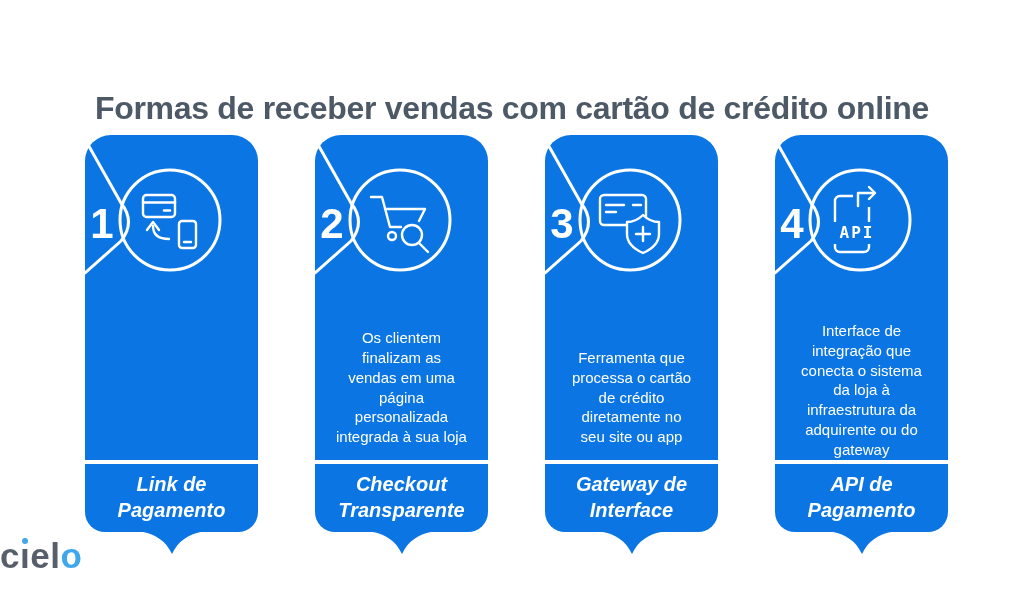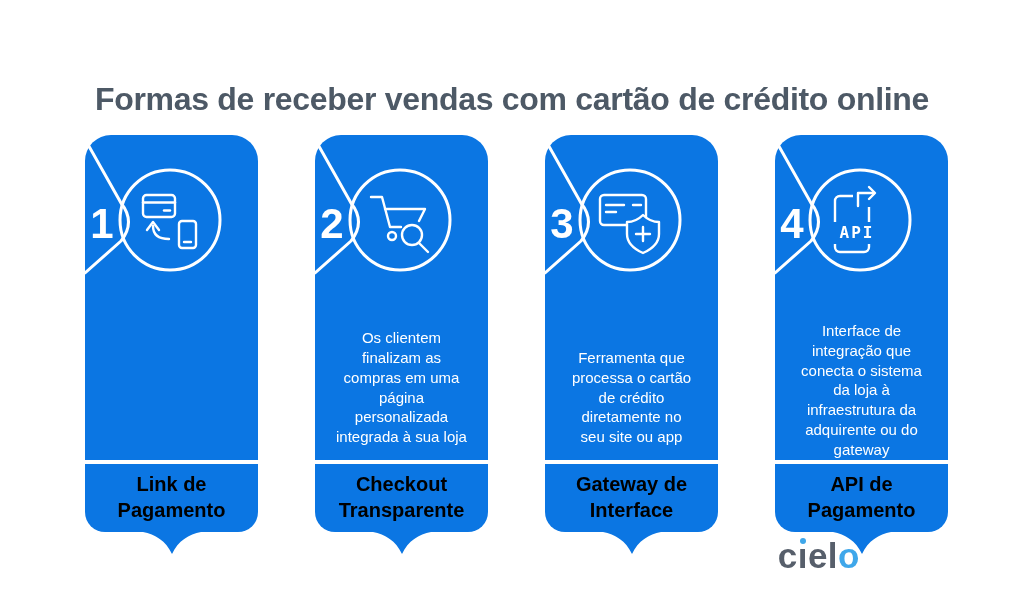--- a/index.html
+++ b/index.html
@@ -1,21 +1,21 @@
 <!DOCTYPE html>
 <html style="--blue: #0B76E3; --title: #4D5966; --logo_gray: #575F6B; --logo_blue: #3FA7EA; --white: #FFFFFF;"><head>
 <meta charset="utf-8">
 <style>
   html,body{margin:0;padding:0;}
   body{
     width:1024px;height:600px;background:var(--white,#fff);
     font-family:"Liberation Sans",sans-serif;position:relative;overflow:hidden;
   }
   .title{
-    position:absolute;top:60px;left:0;width:1024px;text-align:center;
+    position:absolute;top:69px;left:0;width:1024px;text-align:center;
     font-size:32px;font-weight:bold;color:var(--title,#4D5966);letter-spacing:-.3px;
   }
   .cards{position:absolute;top:135px;left:85px;display:flex;gap:57px;}
   .card{width:173px;display:flex;flex-direction:column;}
   .card-main{
     position:relative;height:325px;background:var(--blue,#0B76E3);
     border-radius:26px 26px 0 0;color:#fff;display:flex;flex-direction:column;
   }
   .card-art{width:173px;height:170px;flex:none;display:block;}
   .card-number{
@@ -23,27 +23,27 @@
     font-size:42px;font-weight:bold;line-height:1;color:#fff;
   }
   .card-desc{
     flex:1;display:flex;align-items:flex-end;justify-content:center;
     text-align:center;font-size:15px;line-height:1.32;padding:0 6px 13px;
     white-space:pre-line;color:#fff;margin-top:16px;
   }
   .card-gap{height:4px;}
   .card-bubble{
     height:68px;background:var(--blue,#0B76E3);border-radius:0 0 20px 20px;
-    color:#000000;display:flex;align-items:center;justify-content:center;
-    text-align:center;font-weight:bold;font-size:20px;line-height:1.28;white-space:pre-line;
+    color:#ffffff;display:flex;align-items:center;justify-content:center;
+    text-align:center;font-weight:bold;font-size:20px;line-height:1.28;white-space:pre-line;font-style:italic;
   }
   .card-tail{display:block;margin:0 auto;}
   .tail-fill{fill:var(--blue,#0B76E3);}
   .logo{
-    position:absolute;top:536px;left:0;width:860px;text-align:right;
+    position:absolute;top:536px;left:0;width:860px;text-align:left;
     font-size:35px;font-weight:600;color:var(--logo_gray,#575F6B);letter-spacing:.5px;
   }
   .logo .blue-o{color:var(--logo_blue,#3FA7EA);}
   .i-wrap{position:relative;display:inline-block;}
   .i-dot{
     position:absolute;left:50%;transform:translateX(-50%);top:2px;width:6px;height:6px;
     border-radius:50%;background:var(--logo_blue,#3FA7EA);
   }
   .stroke{stroke:#fff;stroke-width:2.4;fill:none;stroke-linecap:round;stroke-linejoin:round;}
   .stroke-thick{stroke:#fff;stroke-width:3;fill:none;stroke-linecap:round;stroke-linejoin:round;}
@@ -98,21 +98,21 @@
           <circle cx="77" cy="101" r="4"></circle>
         </g>
         <g class="stroke">
           <circle cx="97" cy="100" r="10"></circle>
           <line x1="104" y1="108" x2="113" y2="117"></line>
         </g>
       </svg>
       <div class="card-number">2</div>
       <div class="card-desc">Os clientem
 finalizam as
-compras em uma
+vendas em uma
 página
 personalizada
 integrada à sua loja</div>
     </div>
     <div class="card-gap"></div>
     <div class="card-bubble">Checkout
 Transparente</div>
     <svg class="card-tail" width="60" height="24" viewBox="0 0 60 24">
       <path class="tail-fill" d="M1,0 C13,2 24,9 30,22 C36,9 47,2 59,0 Z"></path>
     </svg>

